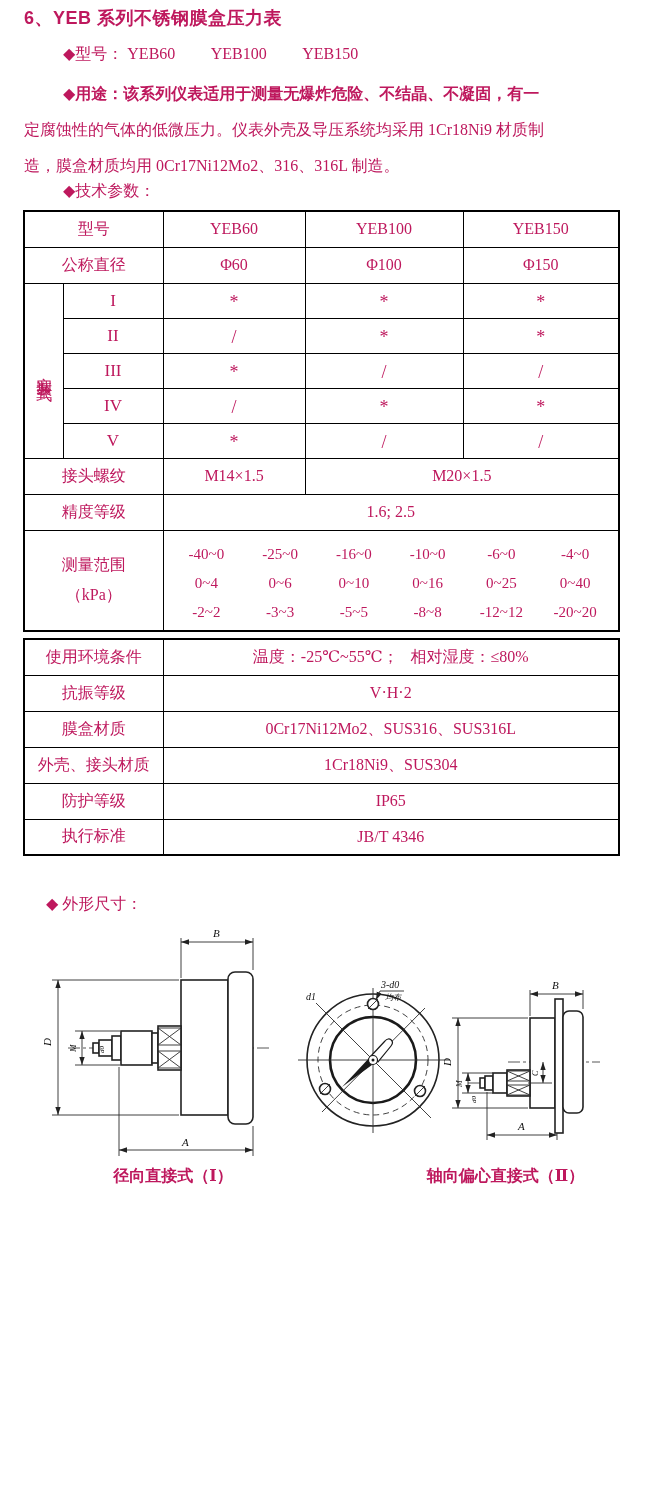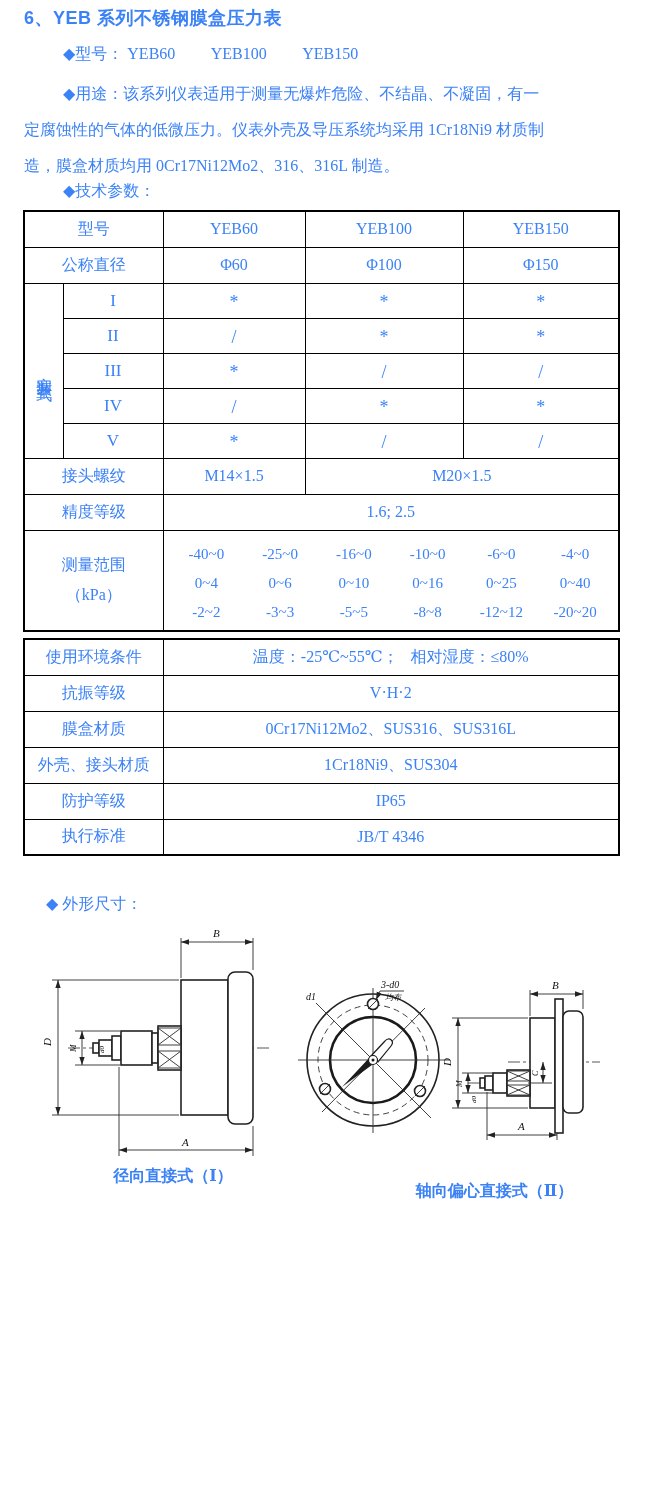--- a/index.html
+++ b/index.html
@@ -1,44 +1,44 @@
 <!DOCTYPE html>
 <html><head>
 <meta charset="utf-8">
 <style>
   html,body{margin:0;padding:0;background:#fff;}
   .page{position:relative;width:650px;height:1308px;background:#fff;overflow:hidden;
-        font-family:"Liberation Serif","DejaVu Serif",serif;color:#3b82f6;}
+        font-family:"Liberation Serif","DejaVu Serif",serif;color:#be185d;}
   .abs{position:absolute;}
   .title{left:24px;top:6px;font-family:"Liberation Sans","DejaVu Sans",sans-serif;
          font-weight:bold;font-size:18px;letter-spacing:.5px;}
   .model-line{left:63px;top:44px;font-size:16px;}
   .model-line .model{margin-right:32px;}
   .usage{left:24px;top:76px;width:604px;font-size:16px;line-height:36px;}
-  .usage .l0{text-indent:39px;}
+  .usage .l0{text-indent:39px;font-weight:bold;}
   .tech-heading{left:63px;top:181px;font-size:16px;}
   .dims-heading{left:46px;top:894px;font-size:16px;}
   table{border-collapse:collapse;table-layout:fixed;background:#fff;border:2px solid #000;}
   td{border:1.5px solid #000;text-align:center;vertical-align:middle;
      font-size:16px;padding:0;overflow:hidden;}
   .spec{left:23px;top:210px;width:597px;}
   .env{left:23px;top:638px;width:597px;}
   tr.r36{height:36px;} tr.r35{height:35px;} tr.r101{height:101px;}
   .vtext{writing-mode:vertical-rl;text-orientation:upright;letter-spacing:3px;font-size:16px;}
   .roman{font-size:17px;}
   .star{font-size:18px;line-height:10px;position:relative;top:2px;}
   .range-grid{display:grid;grid-template-columns:repeat(6,1fr);row-gap:12px;
               padding:6px 6px 0 6px;font-size:15px;}
   .range-grid span{text-align:center;white-space:nowrap;}
   .range-label{line-height:30px;}
   .note-cell{text-align:left;padding-left:8px;font-size:16px;}
   .env-val{white-space:pre;}
   .caption{font-size:16px;font-weight:bold;text-align:center;}
   .cap1{left:88px;top:1166px;width:170px;}
-  .cap2{left:392px;top:1166px;width:205px;margin-top:15px;}
+  .cap2{left:403px;top:1166px;width:205px;}
   svg{position:absolute;left:0;top:900px;}
   svg text{font-family:"Liberation Serif","DejaVu Serif",serif;font-style:italic;fill:#111;}
   .med{stroke:#222;stroke-width:1.6;fill:#fff;}
   .thin{stroke:#2b2b2b;stroke-width:.9;fill:none;}
   .dim{stroke:#2b2b2b;stroke-width:.9;fill:none;}
   .cl{stroke:#2b2b2b;stroke-width:.8;fill:none;stroke-dasharray:12 3 3 3;}
   .dash{stroke:#2b2b2b;stroke-width:.9;fill:none;stroke-dasharray:6 4;}
 </style>
 </head>
 <body>

